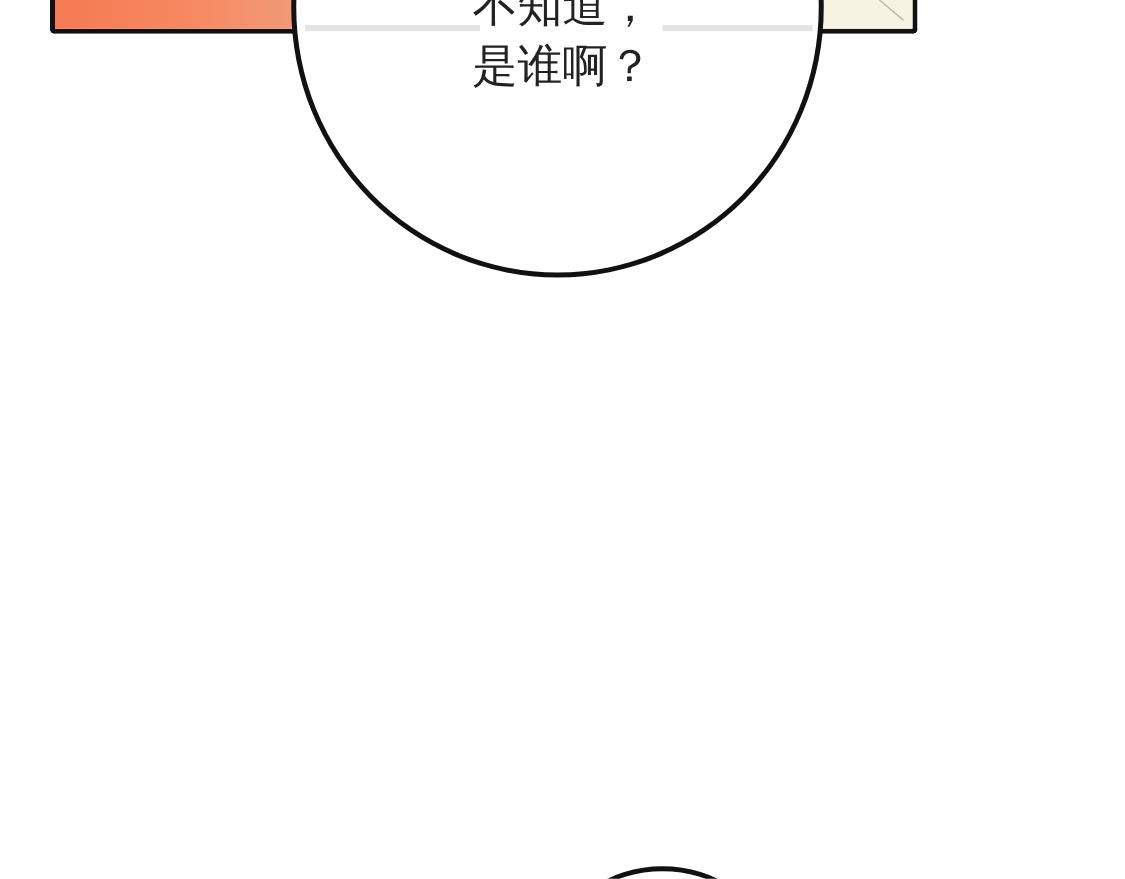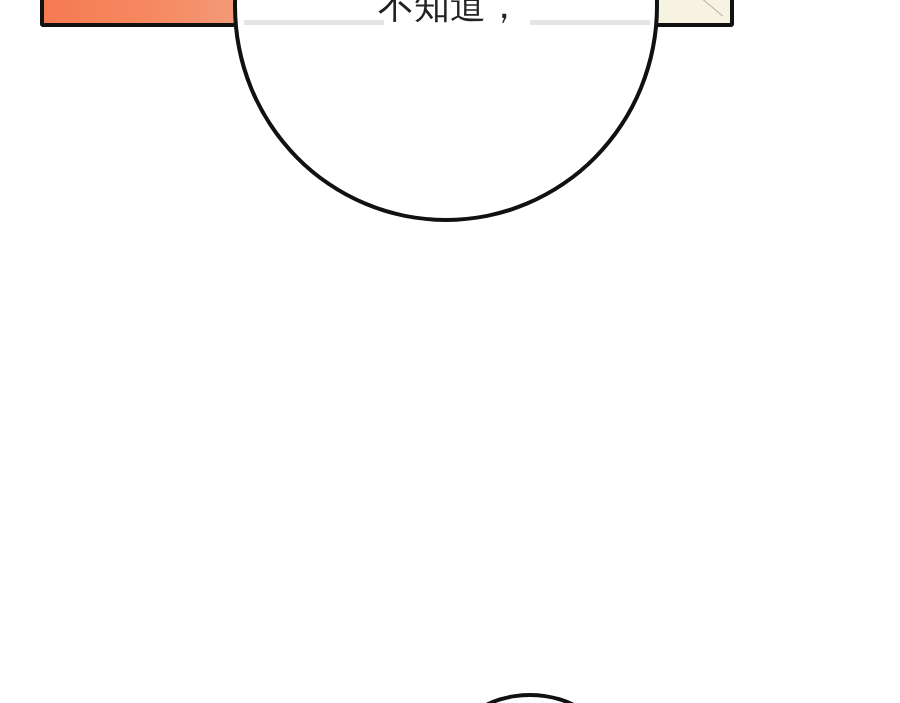--- a/index.html
+++ b/index.html
@@ -20,15 +20,16 @@
 <div class="panel-right">
     <div class="diag"></div>
   </div>
 
 <div class="bubble"></div>
 <div class="strip" style="left:244px;width:140px;"></div>
 <div class="strip" style="left:530px;width:120px;"></div>
 
 <div class="text">
   <span class="line">不知道，</span>
+  <span class="line">是谁啊？</span>
 </div>
 
 <div class="bubble2"></div>
 
 </body></html>

